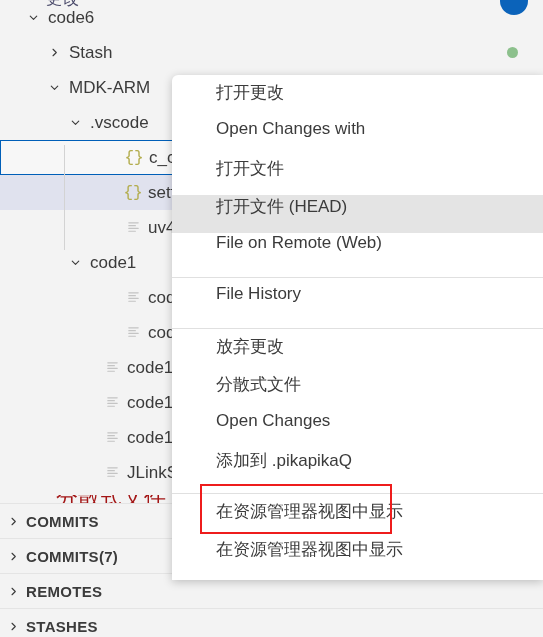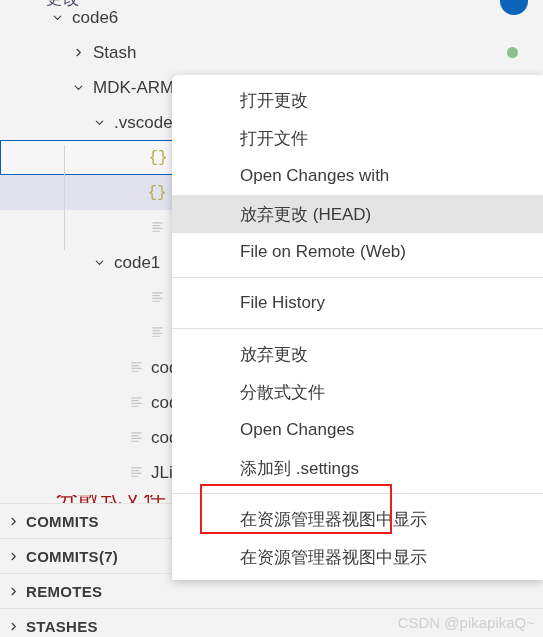--- a/index.html
+++ b/index.html
@@ -32,21 +32,20 @@
   }
   .tree-row {
     position: relative;
     height: 35px;
     display: flex;
     align-items: center;
     box-sizing: border-box;
     font-size: 17px;
     color: #3b3b3b;
     white-space: nowrap;
-    padding-left: 24px;
   }
   .tree-row.selected-focus {
     background: #f7f7f7;
     border: 1px solid #005fb8;
   }
   .tree-row.selected {
     background: #e0e2ee;
   }
   .twisty {
     width: 18px;
@@ -151,22 +150,22 @@
     background: #ffffff;
     border-radius: 6px 0 0 0;
     box-shadow: 0 2px 10px rgba(0,0,0,0.22);
     padding: 6px 0 4px 0;
     box-sizing: border-box;
     overflow: hidden;
   }
   .menu-item {
     height: 38px;
     display: flex;
-    align-items: center;
-    padding-left: 68px;
+    align-items: flex-start;
+    padding-left: 44px;
     font-size: 17px;
     color: #3b3b3b;
     white-space: nowrap;
     box-sizing: border-box;
   }
   .menu-item.highlight {
     background: #e4e4e4;
   }
   .menu-sep {
     height: 1px;
@@ -369,54 +368,53 @@
         <span>STASHES</span>
         <span class="section-count"></span>
       </div>
     </div>
 
   <div class="context-menu" id="context-menu">
       <div class="menu-item">
         <span>打开更改</span>
       </div>
       <div class="menu-item">
+        <span>Open Changes with</span>
+      </div>
+      <div class="menu-item">
         <span>打开文件</span>
       </div>
-      <div class="menu-item">
-        <span>Open Changes with</span>
-      </div>
       <div class="menu-item highlight">
-        <span>放弃更改 (HEAD)</span>
+        <span>打开文件 (HEAD)</span>
       </div>
       <div class="menu-item">
         <span>File on Remote (Web)</span>
       </div>
       <div class="menu-sep"></div>
       <div class="menu-item">
         <span>File History</span>
       </div>
       <div class="menu-sep"></div>
       <div class="menu-item">
         <span>放弃更改</span>
       </div>
       <div class="menu-item">
         <span>分散式文件</span>
       </div>
       <div class="menu-item">
         <span>Open Changes</span>
       </div>
       <div class="menu-item">
-        <span>添加到 .settings</span>
+        <span>添加到 .pikapikaQ</span>
       </div>
       <div class="menu-sep"></div>
       <div class="menu-item">
         <span>在资源管理器视图中显示</span>
       </div>
       <div class="menu-item">
         <span>在资源管理器视图中显示</span>
       </div>
     </div>
 
   <div class="anno-box"></div>
 
-  <div class="watermark">CSDN @pikapikaQ~</div>
 
 </div>
 
 </body></html>

